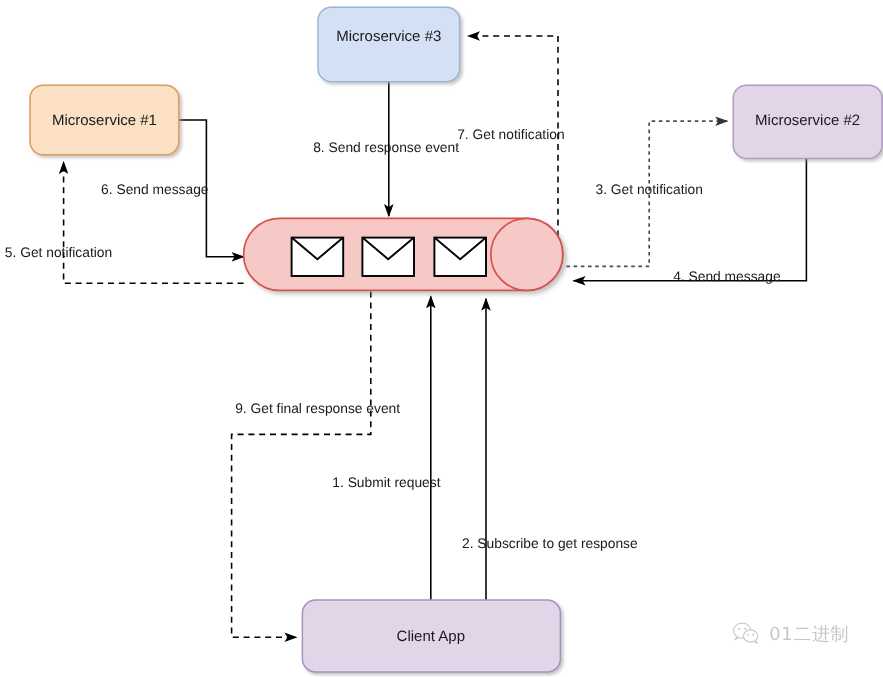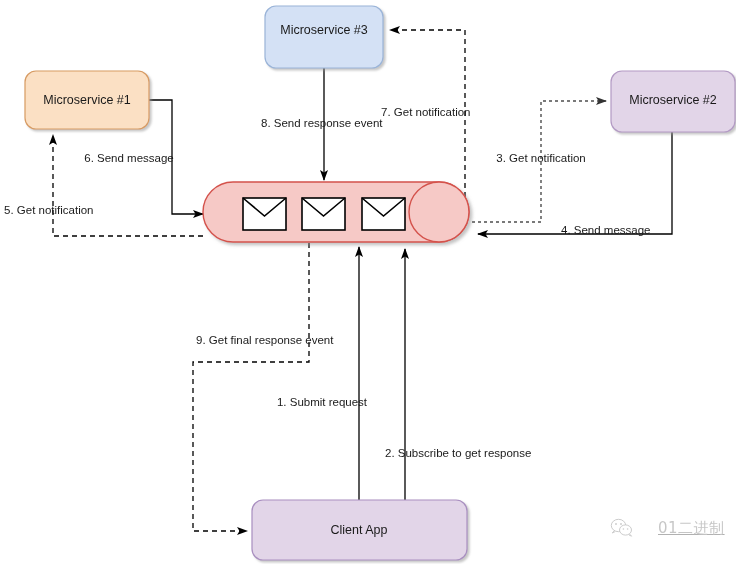--- a/index.html
+++ b/index.html
@@ -64,24 +64,23 @@
   }
   .envelope-flap {
     fill: none;
     stroke: #000000;
     stroke-width: 1.6;
   }
   .watermark {
     position: absolute;
     display: flex;
     align-items: center;
-    gap: 24px;
+    gap: 7px;
     opacity: 0.30;
     user-select: none;
-    text-decoration: underline;
   }
   .watermark-text {
     font-family: "DejaVu Sans", "Liberation Sans", sans-serif;
     font-size: 15px;
     color: #444444;
     letter-spacing: 0.5px;
     white-space: nowrap;
   }
   .wechat-logo {
     width: 24px;

